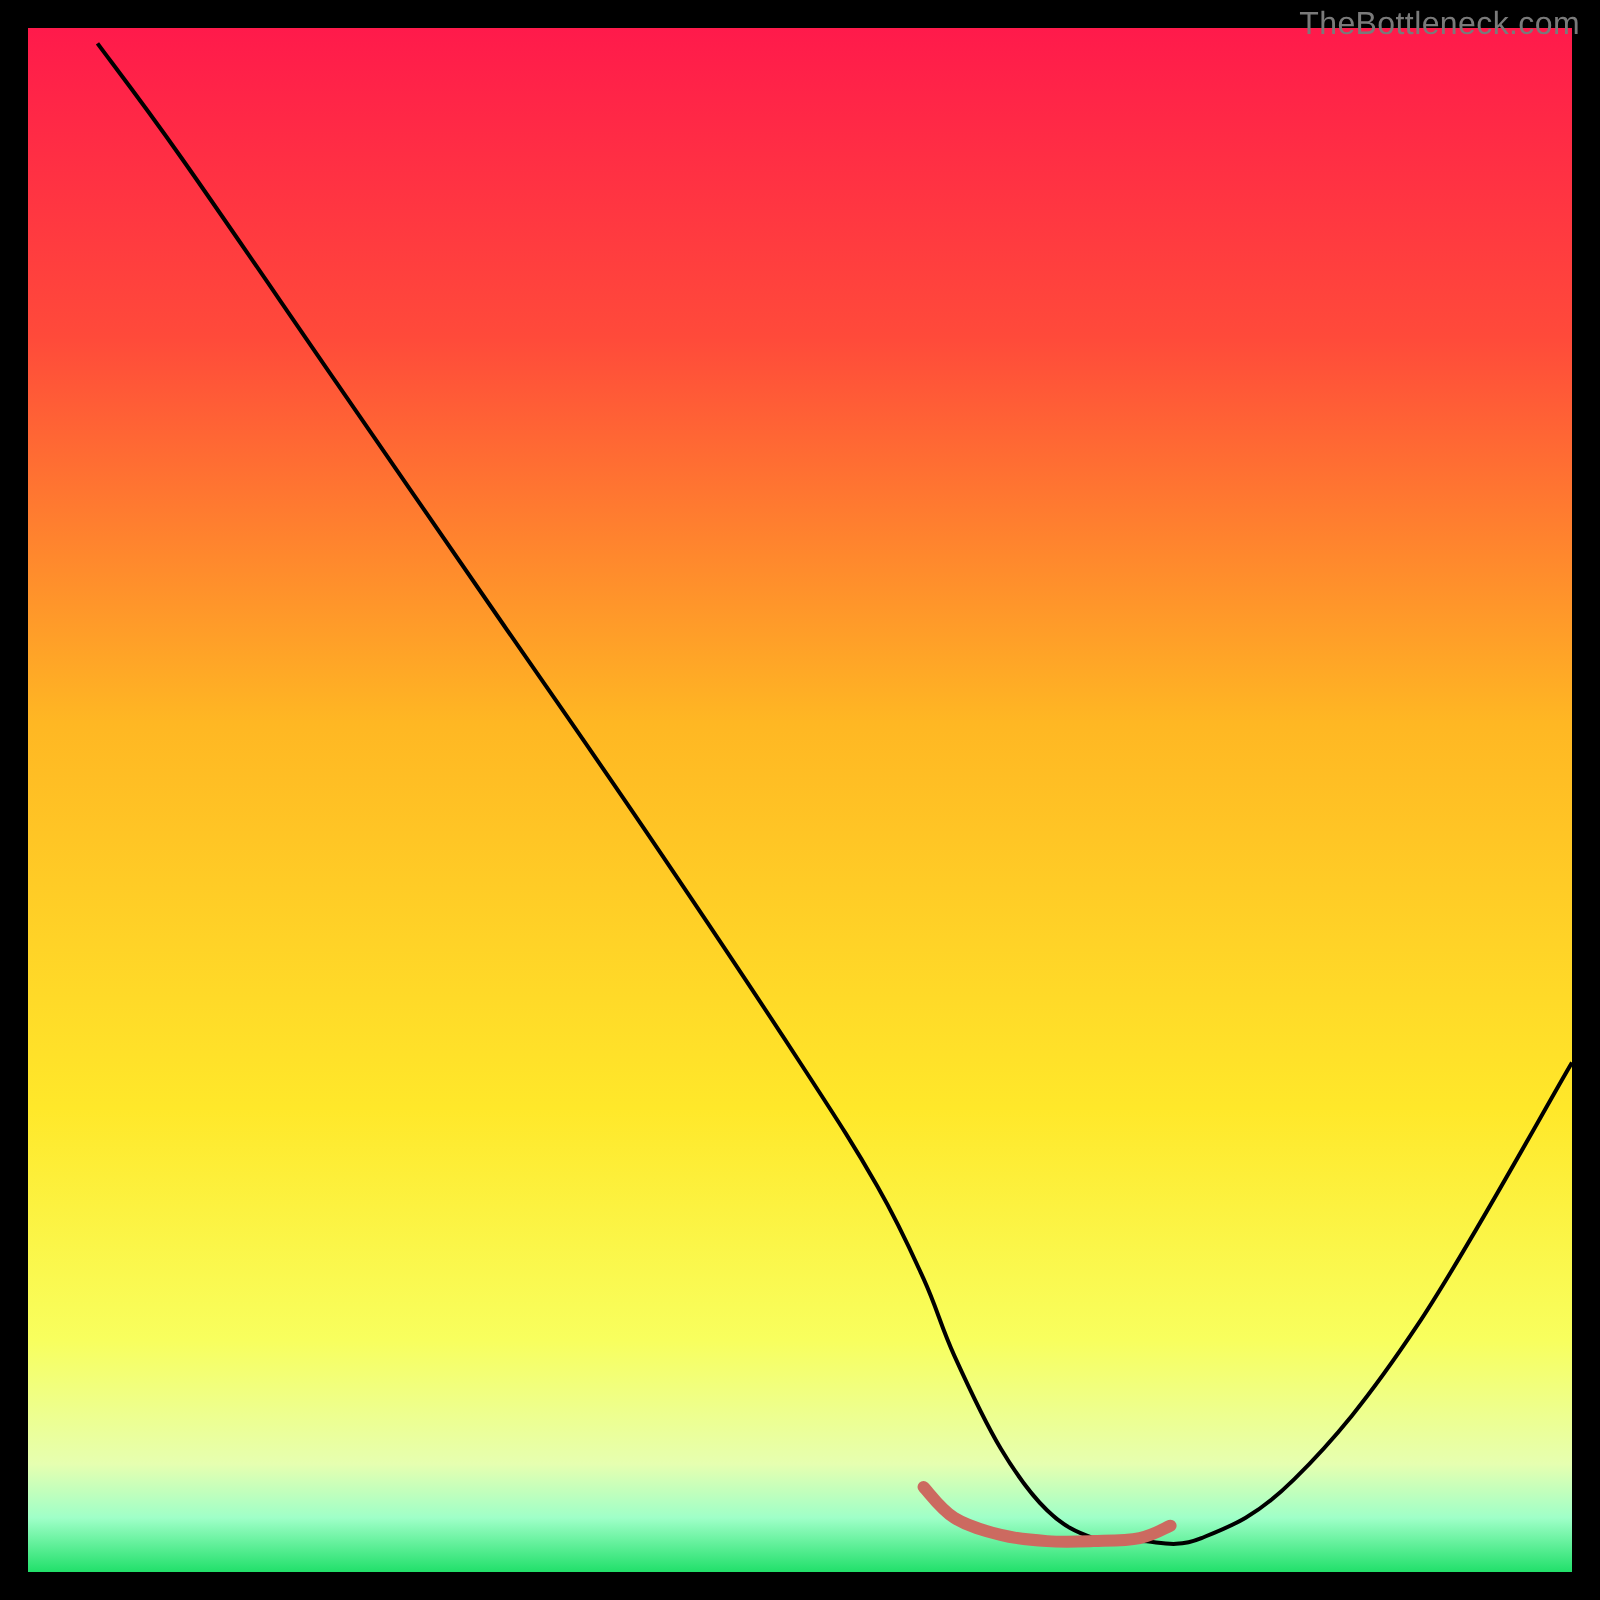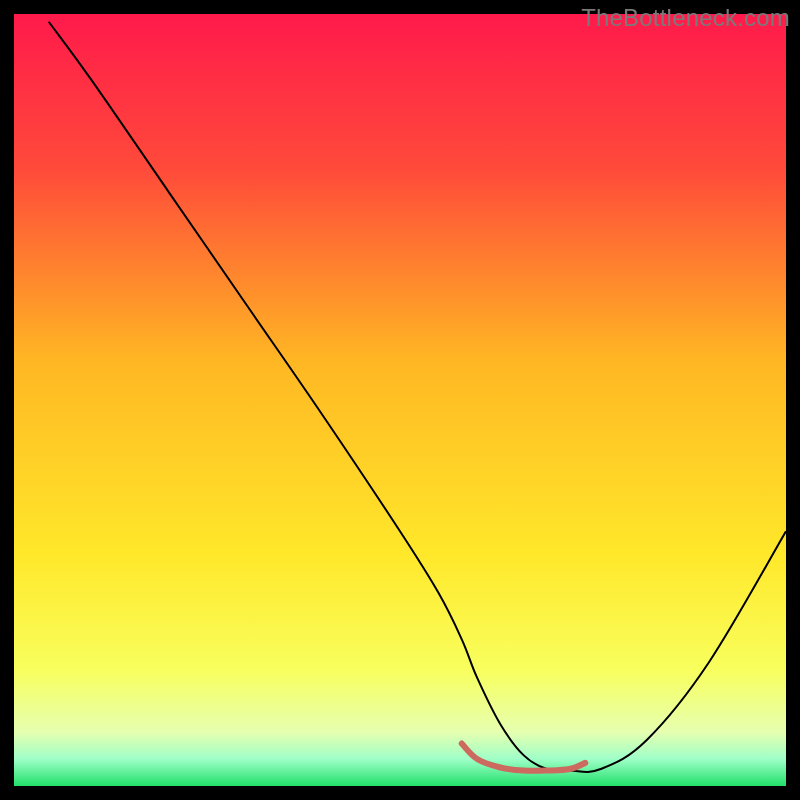--- a/index.html
+++ b/index.html
@@ -24,21 +24,21 @@
     left: 14px;
     top: 14px;
     width: 772px;
     height: 772px;
   }
   .watermark {
     position: absolute;
     top: 4px;
     right: 10px;
     color: #7a7a7a;
-    font-size: 24px;
+    font-size: 16px;
     font-weight: 500;
     letter-spacing: 0.2px;
   }
   svg { display: block; }
 </style>
 </head>
 <body>
 
 <div class="frame"></div>
 

